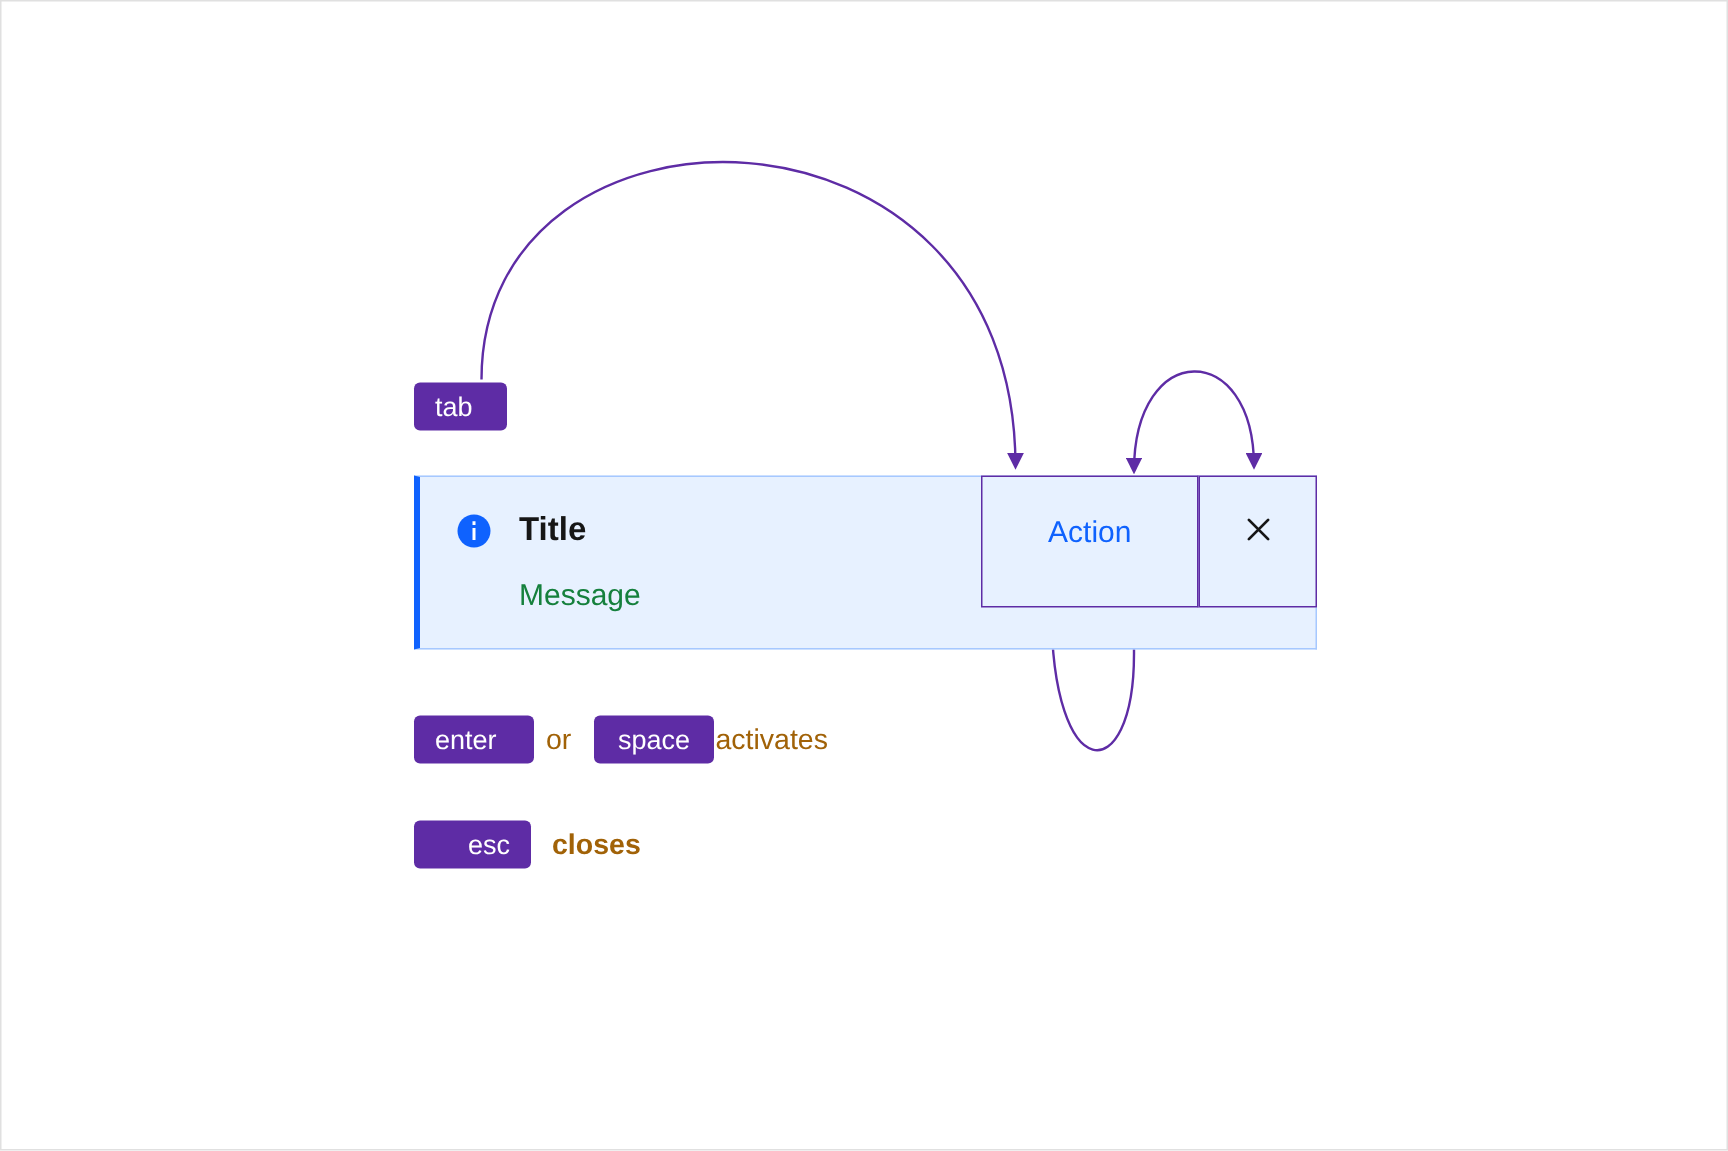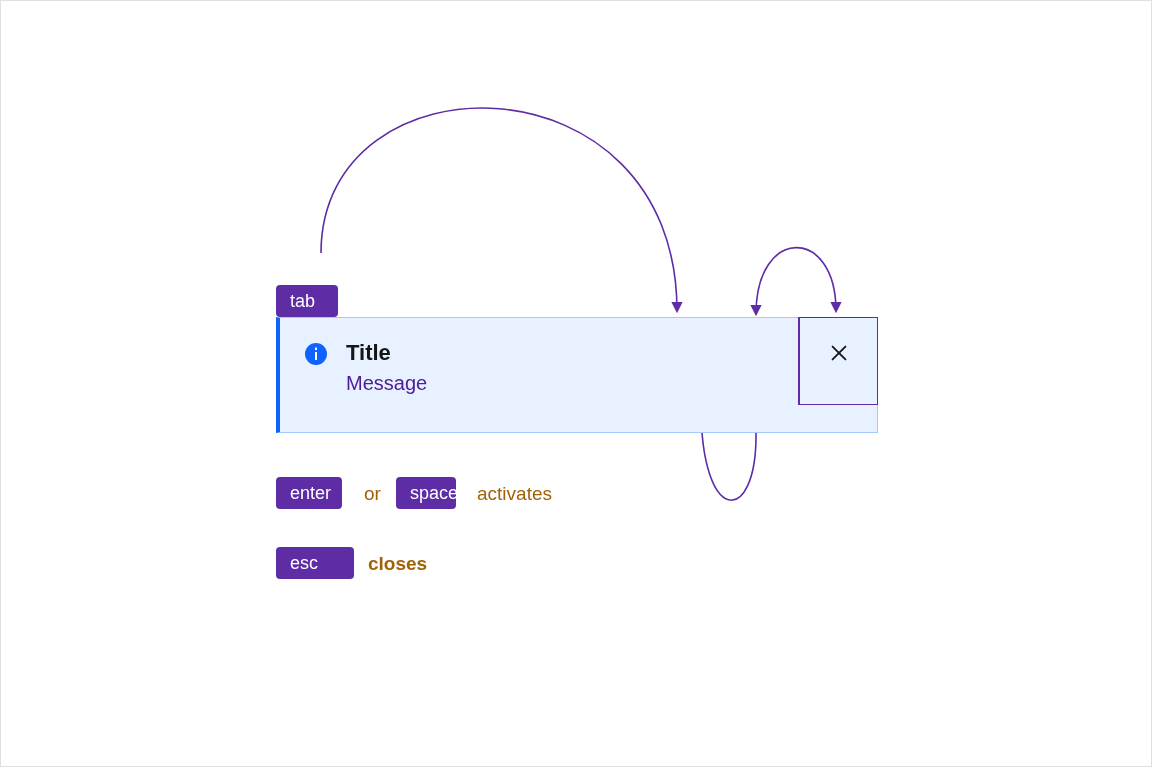--- a/index.html
+++ b/index.html
@@ -25,24 +25,24 @@
   .key {
     position: absolute;
     background: #5e2ca5;
     color: #fff;
     font-size: 18px;
     padding: 7px 14px;
     border-radius: 4px;
     line-height: 1;
     min-width: 60px;
   }
-  .key-tab   { left: 275px; top: 254px; width: 62px; margin-top: 30px; }
-  .key-enter { left: 275px; top: 476px; width: 66px; text-align:left;}
-  .key-space { left: 395px; top: 476px; width: 60px; text-align:center;}
-  .key-esc   { left: 275px; top: 546px; width: 78px; text-align:left;}
+  .key-tab   { left: 275px; top: 254px; width: 62px; }
+  .key-enter { left: 275px; top: 476px; width: 80px; text-align:left;}
+  .key-space { left: 395px; top: 476px; width: 80px; text-align:center;}
+  .key-esc   { left: 275px; top: 546px; width: 78px; text-align:right;}
   .caption {
     position: absolute;
     font-size: 19px;
     color: #a16207;
   }
   .caption-or        { left: 363px; top: 482px; }
   .caption-activates { left: 476px; top: 482px; }
   .caption-closes    { left: 367px; top: 552px; font-weight: bold; }
 
   
@@ -64,23 +64,23 @@
     align-items: flex-start;
     padding: 22px 20px 22px 24px;
     gap: 18px;
   }
   .info-icon {
     width: 24px; height: 24px;
     flex: 0 0 24px;
     margin-top: 2px;
   }
   .info-icon svg { width: 24px; height: 24px; display:block; }
-  .notif-text { display: flex; flex-direction: column; gap: 6px; }
+  .notif-text { display: flex; flex-direction: column; gap: 20px; }
   .notif-title { font-weight: 700; font-size: 22px; color: #161616; }
-  .notif-msg   { font-size: 20px; color: #4c1d95; font-weight: 400; }
+  .notif-msg   { font-size: 20px; color: #15803d; font-weight: 400; }
   .notif-action {
     width: 145px;
     background: #e7f1ff;
     border: 1.5px solid #5e2ca5;
     display: flex;
     align-items: flex-start;
     justify-content: center;
     padding-top: 26px;
     margin: -1px -1px -1px 0;
     position: relative;
@@ -131,20 +131,23 @@
             <circle cx="12" cy="12" r="11" fill="#0f62fe"></circle>
             <rect x="11" y="10" width="2" height="8" fill="#fff"></rect>
             <rect x="11" y="5.5" width="2" height="2.5" fill="#fff"></rect>
           </svg>
       </span>
       <div class="notif-text">
         <div class="notif-title">Title</div>
         <div class="notif-msg">Message</div>
       </div>
     </div>
+    <div class="notif-action">
+      <span class="lbl">Action</span>
+    </div>
     <div class="notif-close">
       <span class="close-icon">
         <svg viewBox="0 0 24 24">
             <path d="M5 5 L19 19 M19 5 L5 19" stroke="#161616" stroke-width="2" fill="none" stroke-linecap="round"></path>
           </svg>
       </span>
     </div>
   </div>
 
   <div class="key key-enter">

